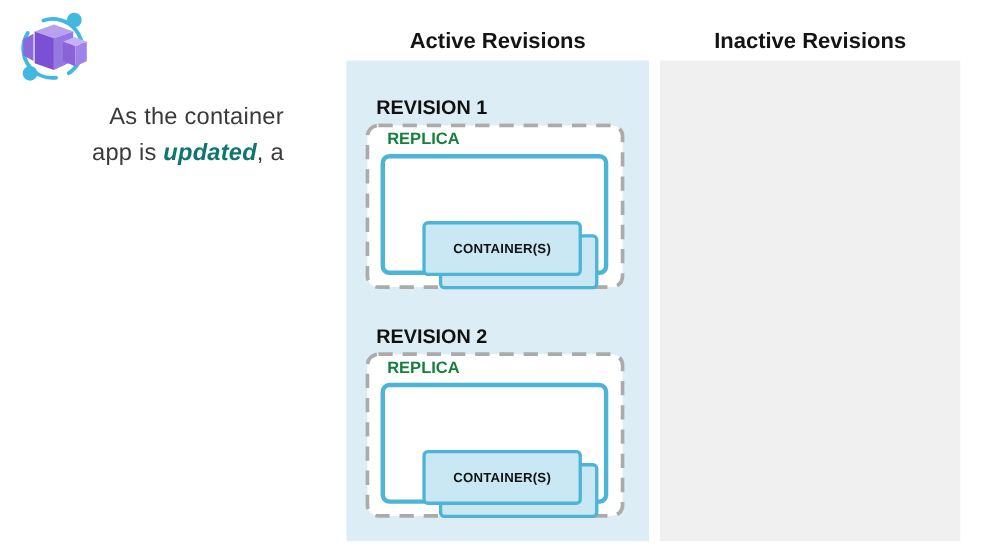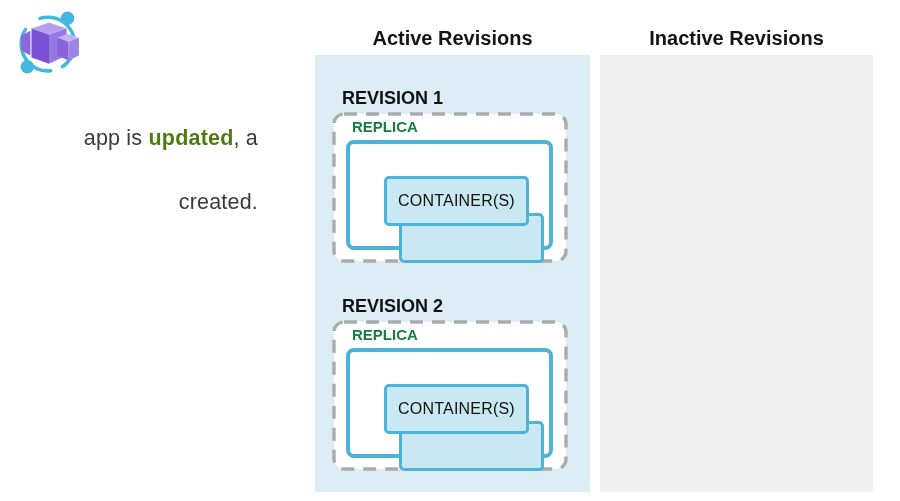--- a/index.html
+++ b/index.html
@@ -31,22 +31,23 @@
     left: 30px;
     top: 90px;
     width: 228px;
     text-align: right;
     font-size: 21.5px;
     line-height: 32px;
     color: #3a3a3a;
     letter-spacing: 0.2px;
   }
   .intro b {
-    color: #4d7c0f;
-    font-weight: 700;
+    color: #0f766e;
+    font-weight: 700;
+    font-style: italic;
   }
 
   
   .col-header {
     position: absolute;
     top: 27px;
     font-size: 20px;
     font-weight: 700;
     color: #141414;
     text-align: center;
@@ -120,26 +121,26 @@
     position: absolute;
     width: 139px;
     height: 44px;
     background: #c9e8f3;
     border: 3px solid #4cb4d6;
     border-radius: 5px;
   }
   .container-back  { left: 49px; top: 69px; }
   .container-front {
     left: 34px;
-    top: 32px;
+    top: 57px;
     display: flex;
     align-items: center;
     justify-content: center;
-    font-size: 16px;
-    font-weight: 400;
+    font-size: 12px;
+    font-weight: 700;
     color: #111111;
     letter-spacing: 0.2px;
   }
 </style>
 </head>
 <body>
 
 <div id="stage">
 
   <div class="app-icon">
@@ -156,24 +157,23 @@
       <polygon points="15,18 32,24 32,52 15,46" fill="#7a50d4"></polygon>
       <polygon points="32,24 49,18 49,44 32,52" fill="#9678e2"></polygon>
 
       <polygon points="40,27 50,23 61,27 51,31" fill="#c4b2f4"></polygon>
       <polygon points="40,27 51,31 51,49 40,44" fill="#8a63da"></polygon>
       <polygon points="51,31 61,27 61,44 51,49" fill="#a083e8"></polygon>
     </svg>
   </div>
 
   <div class="intro">
-    <br>
+    <span>As the container</span><br>
     <span>app is </span><b>updated</b><span>, a</span><br>
     <br>
-    <span>created.</span>
   </div>
 
   <div class="col-header" id="header-active">Active Revisions</div>
   <div class="col-header" id="header-inactive">Inactive Revisions</div>
 
   <div class="panel" id="panel-active">
 
     <div class="revision" id="revision-1">
       <div class="rev-label">REVISION 1</div>
       <div class="rev-box">

